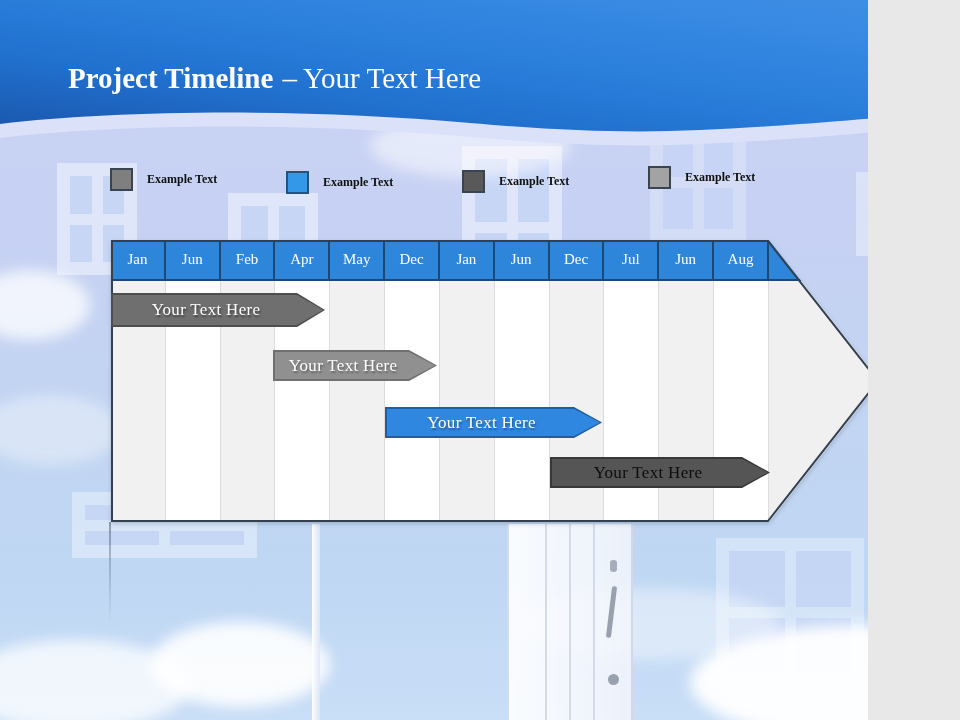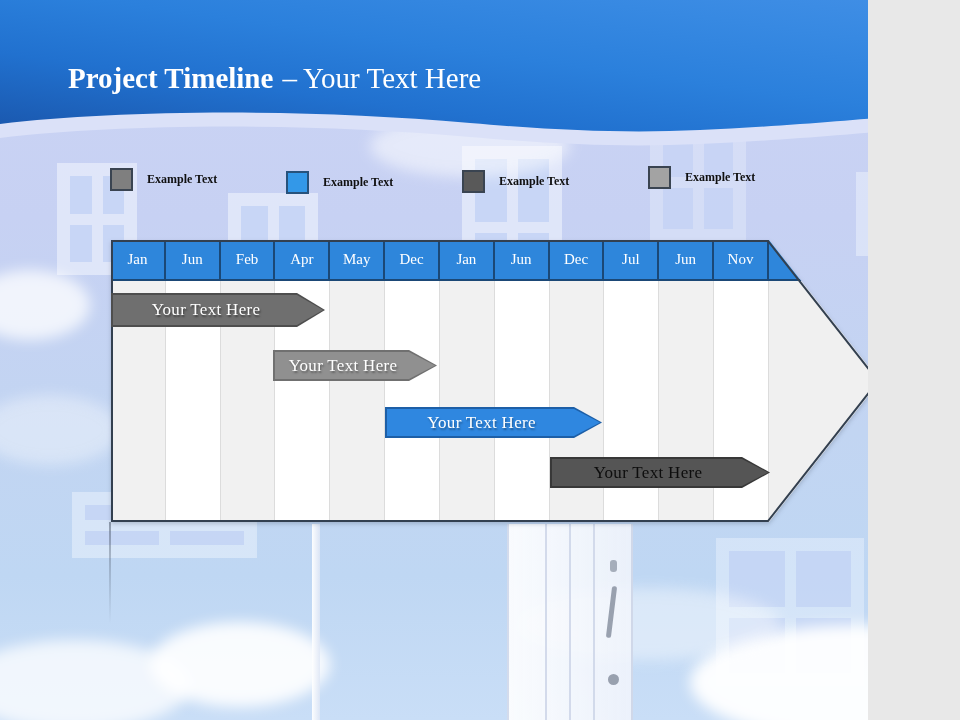--- a/index.html
+++ b/index.html
@@ -212,21 +212,21 @@
         <div class="month-cell">Jun</div>
         <div class="month-cell">Feb</div>
         <div class="month-cell">Apr</div>
         <div class="month-cell">May</div>
         <div class="month-cell">Dec</div>
         <div class="month-cell">Jan</div>
         <div class="month-cell">Jun</div>
         <div class="month-cell">Dec</div>
         <div class="month-cell">Jul</div>
         <div class="month-cell">Jun</div>
-        <div class="month-cell">Nov</div>
+        <div class="month-cell">Aug</div>
         <div class="band-filler"></div>
       </div>
     </div>
     <svg class="outline-svg" width="769" height="282" viewBox="0 0 769 282">
       <polygon points="1,1 657,1 767,141 657,281 1,281" fill="none" stroke="#334050" stroke-width="2"></polygon>
     </svg>
   </div>
 
   <div class="bar bar1">
     <div class="bar-fill">Your Text Here</div>

